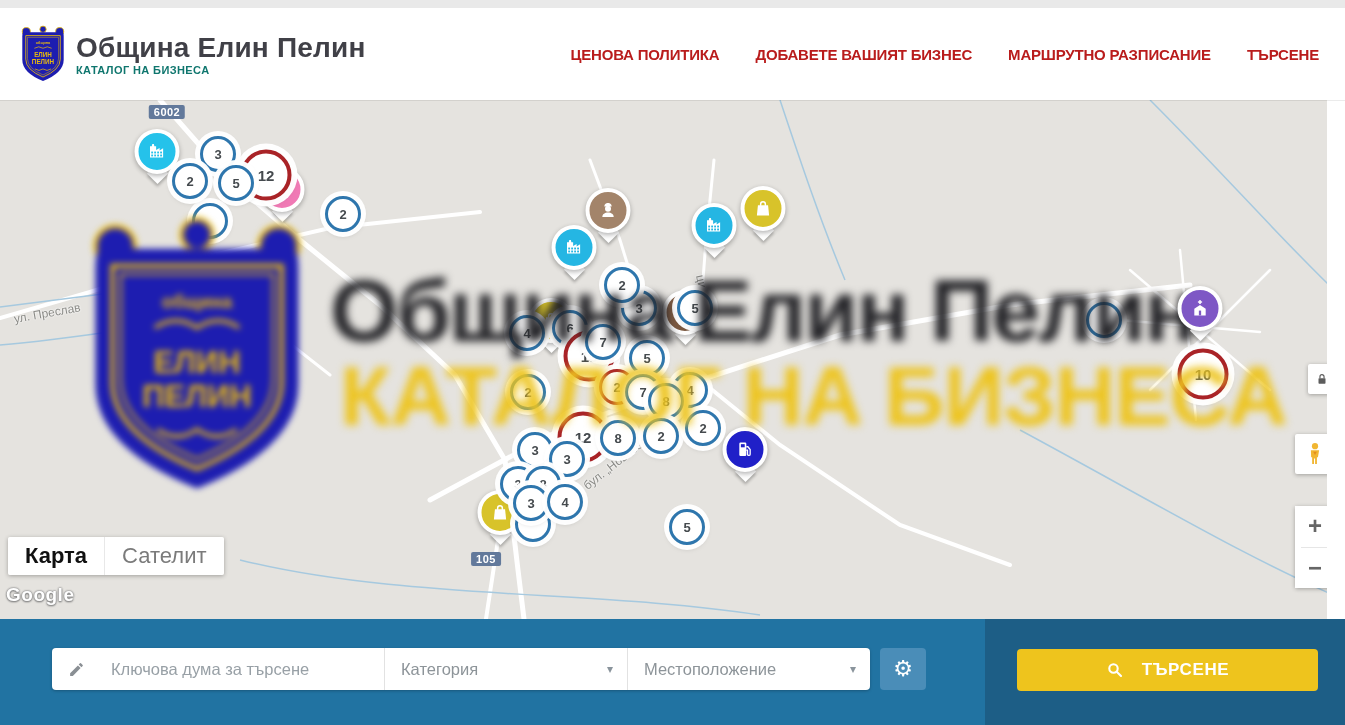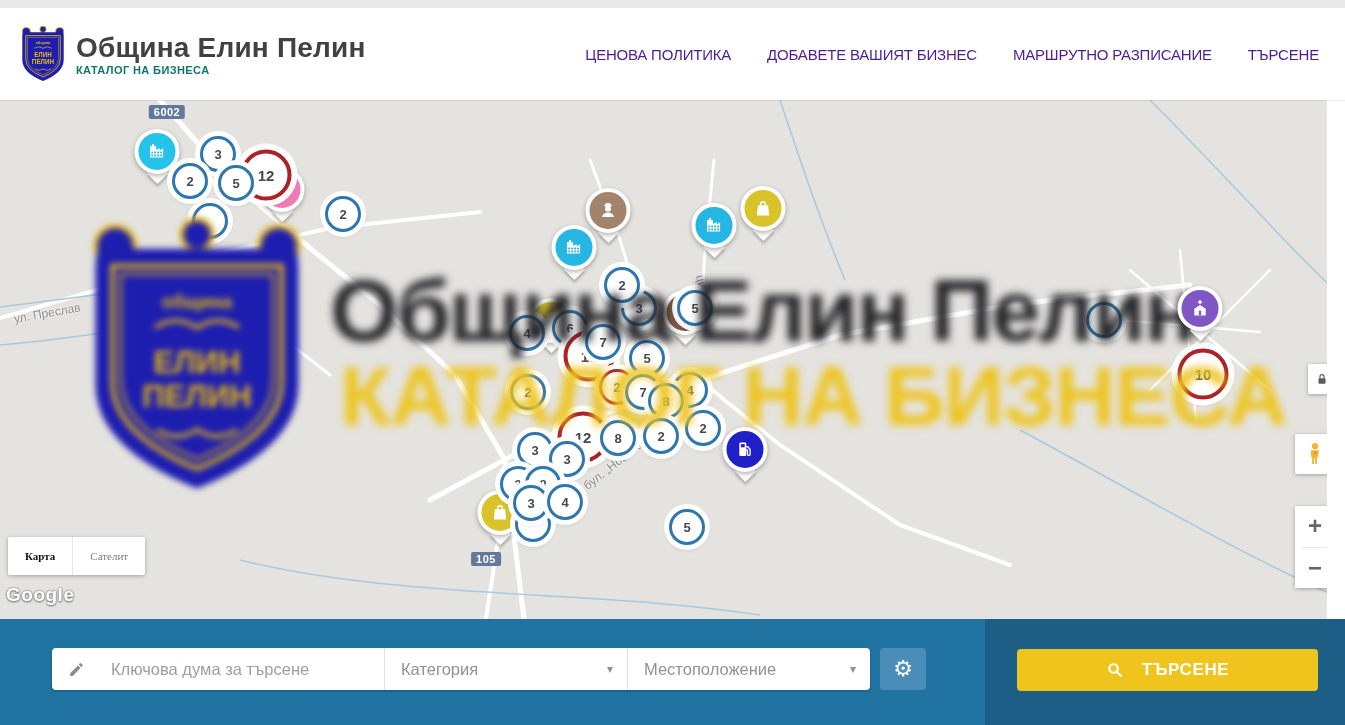--- a/index.html
+++ b/index.html
@@ -7,21 +7,21 @@
   .topstrip{position:absolute;left:0;top:0;width:1345px;height:8px;background:#e9e9e9;z-index:20;}
   
   .header{position:absolute;left:0;top:8px;width:1345px;height:92px;background:#fff;z-index:20;
           display:flex;align-items:center;box-shadow:0 1px 0 rgba(0,0,0,.08);}
   .brand{display:flex;align-items:center;margin-left:20px;}
   .brand svg{width:46px;height:58px;}
   .brand-text{margin-left:10px;line-height:1.15;}
   .brand-title{font-size:28px;font-weight:bold;color:#404047;letter-spacing:.2px;}
   .brand-subtitle{font-size:11px;font-weight:bold;color:#0f766e;letter-spacing:.4px;}
   .nav{margin-left:auto;margin-right:26px;display:flex;gap:36px;}
-  .nav a{font-size:15px;font-weight:normal;color:#4c1d95;text-decoration:none;letter-spacing:-.2px;cursor:pointer;}
+  .nav a{font-size:15px;font-weight:bold;color:#b91c1c;text-decoration:none;letter-spacing:-.2px;cursor:pointer;}
   
   .map{position:absolute;left:0;top:100px;width:1327px;height:519px;background:#e5e3df;overflow:hidden;cursor:grab;}
   .map svg.roads{position:absolute;left:0;top:0;z-index:0;}
   .street-label{position:absolute;font-size:12px;color:#8a8a86;z-index:1;white-space:nowrap;
                 text-shadow:0 0 2px #fff,0 0 2px #fff;transform-origin:left center;}
   .road-badge{position:absolute;z-index:1;background:#62799b;color:#fff;font-size:11px;font-weight:bold;
               padding:1px 5px;border-radius:2px;transform:translate(-50%,-50%);letter-spacing:.5px;}
   .pin{position:absolute;z-index:2;transform:translate(-50%,-58%);}
   .pin .tail{position:absolute;left:50%;bottom:-7px;width:15px;height:15px;background:#fff;
              transform:translateX(-50%) rotate(45deg);box-shadow:2px 2px 3px rgba(0,0,0,.25);}
@@ -38,21 +38,21 @@
   
   .wm{position:absolute;z-index:5;pointer-events:none;}
   .wm-logo{left:82px;top:115px;width:230px;height:282px;filter:blur(3px);}
   .wm-line1{left:330px;top:160px;font-size:88px;font-weight:bold;color:#232327;letter-spacing:-2px;
             white-space:nowrap;filter:blur(4px);}
   .wm-line2{left:340px;top:248px;font-size:84px;font-weight:bold;color:#edc41e;letter-spacing:-1px;
             white-space:nowrap;filter:blur(4px);}
   
   .ctl{position:absolute;z-index:8;background:#fff;box-shadow:0 1px 4px rgba(0,0,0,.3);border:0;cursor:pointer;}
   .maptype{left:8px;top:437px;height:38px;display:flex;z-index:8;position:absolute;box-shadow:0 1px 4px rgba(0,0,0,.3);border-radius:2px;overflow:hidden;}
-  .maptype button{border:0;background:#fff;height:38px;font-family:Liberation Serif, serif;font-size:11px;cursor:pointer;padding:0 17px;}
+  .maptype button{border:0;background:#fff;height:38px;font-family:Liberation Sans, sans-serif;font-size:22px;cursor:pointer;padding:0 17px;}
   .maptype .active{font-weight:bold;color:#111;}
   .maptype .inactive{color:#7b7b7b;border-left:1px solid #e8e8e8;}
   .lock-btn{left:1308px;top:264px;width:28px;height:30px;border-radius:2px;display:flex;align-items:center;justify-content:center;}
   .pegman-btn{left:1295px;top:334px;width:40px;height:40px;border-radius:2px;display:flex;align-items:center;justify-content:center;}
   .zoom-panel{position:absolute;left:1295px;top:406px;width:40px;height:82px;background:#fff;z-index:8;
               box-shadow:0 1px 4px rgba(0,0,0,.3);border-radius:2px;display:flex;flex-direction:column;}
   .zoom-panel button{flex:1;border:0;background:#fff;font-size:24px;font-weight:bold;color:#666;cursor:pointer;line-height:1;}
   .zoom-panel .divider{height:1px;background:#e6e6e6;margin:0 6px;}
   .google-logo{position:absolute;left:6px;top:484px;z-index:8;font-size:19px;font-weight:bold;color:#fff;
                letter-spacing:.5px;text-shadow:0 0 2px #8a8a8a,0 0 2px #8a8a8a,0 1px 2px #777;}

